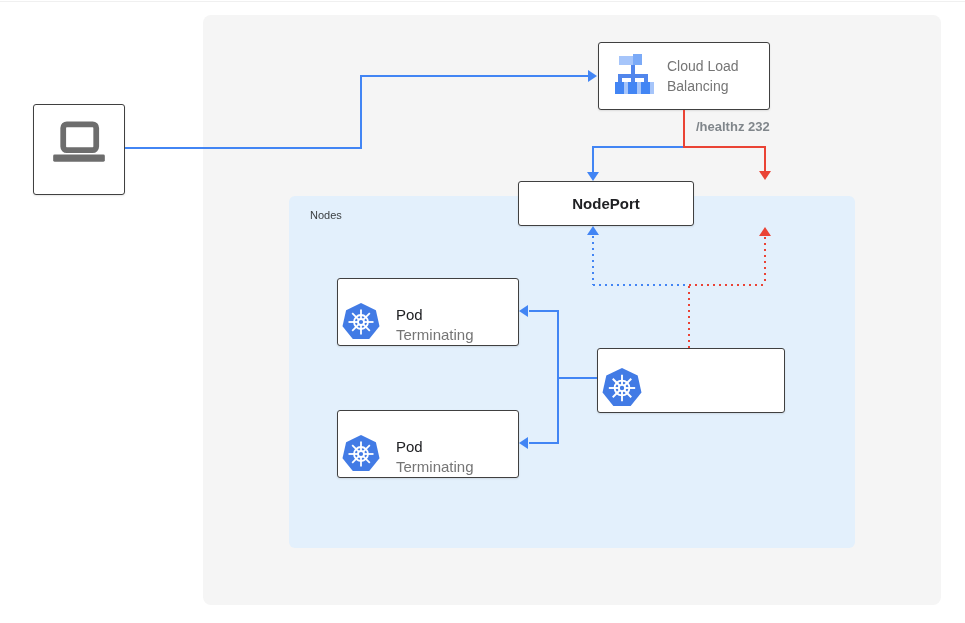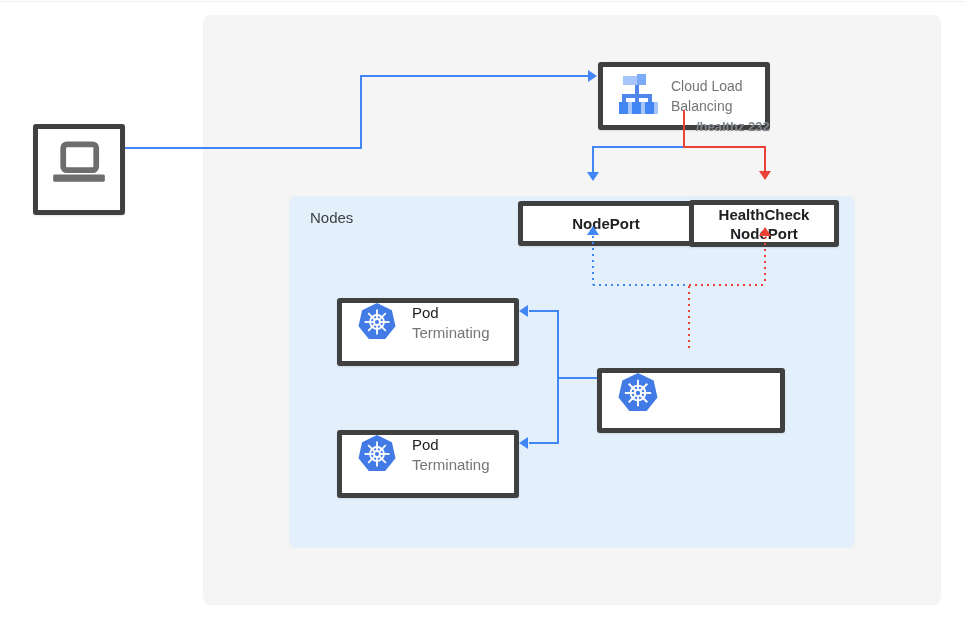--- a/index.html
+++ b/index.html
@@ -6,43 +6,42 @@
   #stage {
     position:relative; width:965px; height:623px; background:#ffffff;
     font-family:"Liberation Sans", sans-serif; overflow:hidden;
   }
   #top-rule { position:absolute; left:0; top:1px; width:100%; height:1px; background:#f0f0f0; }
   #canvas {
     position:absolute; left:203px; top:15px; width:738px; height:590px;
     background:#F5F5F5; border-radius:8px;
   }
   .node-box {
-    position:absolute; background:#ffffff; border:5px solid #404040;
+    position:absolute; background:#ffffff; border:1px solid #404040;
     border-radius:3px; box-shadow:0 1px 2px rgba(0,0,0,0.10);
     box-sizing:border-box;
-    margin-top:20px;
   }
   
   #client { left:33px; top:104px; width:92px; height:91px; display:flex; align-items:center; justify-content:center; }
   
   #clb { left:598px; top:42px; width:172px; height:68px; display:flex; align-items:center; gap:12px; padding:0 8px 0 12px; }
   #clb .lbl { color:#757575; font-size:14px; line-height:20px; width:96px; }
   
   #nodeport { left:518px; top:181px; width:176px; height:45px; display:flex; align-items:center; justify-content:center; }
   #hcport  { left:689px; top:180px; width:150px; height:47px; display:flex; align-items:center; justify-content:center; text-align:center; }
   .port-label { font-size:15px; font-weight:bold; color:#202124; line-height:19px; }
   #hcport .port-label { width:118px; }
   
   #nodes-area {
     position:absolute; left:289px; top:196px; width:566px; height:352px;
     background:#E3F0FC; border-radius:6px;
   }
-  #nodes-label { position:absolute; left:310px; top:209px; font-size:15px; color:#3C4043; }
+  #nodes-label { position:absolute; left:310px; top:209px; font-size:11px; color:#3C4043; }
   
-  .res-box { display:flex; align-items:flex-start; gap:16px; padding-left:16px; }
+  .res-box { display:flex; align-items:flex-end; gap:16px; padding-left:4px; }
   #pod1 { left:337px; top:278px; width:182px; height:68px; }
   #pod2 { left:337px; top:410px; width:182px; height:68px; }
   #kproxy { left:597px; top:348px; width:188px; height:65px; }
   .res-title { font-size:15px; color:#202124; line-height:20px; }
   .res-sub { font-size:15px; color:#757575; line-height:20px; }
   #kproxy .res-title { font-size:16px; }
   
   #healthz { position:absolute; left:696px; top:119px; font-size:13px; font-weight:bold; color:#80868B; }
   
   .hline { position:absolute; height:2px; }
@@ -96,23 +95,20 @@
         <rect x="26" y="30" width="5" height="12" fill="#A6C5FA"></rect>
         <rect x="30" y="30" width="9" height="12" fill="#4285F4"></rect>
         <rect x="39" y="30" width="4" height="12" fill="#A6C5FA"></rect>
       </svg>
     </span>
     <span class="lbl">Cloud Load Balancing</span>
   </div>
 
   <div id="nodeport" class="node-box">
     <span class="port-label">NodePort</span>
-  </div>
-  <div id="hcport" class="node-box">
-    <span class="port-label">HealthCheck NodePort</span>
   </div>
 
   <div id="pod1" class="node-box res-box">
     <span>
       <svg width="38" height="38" viewBox="0 0 38 38">
         <polygon points="19,0 33.9,7.2 37.5,23.2 27.2,36.1 10.8,36.1 0.5,23.2 4.1,7.2" fill="#427BE5"></polygon>
         <g stroke="#ffffff" stroke-width="1.8" fill="none">
           <circle cx="19" cy="19" r="7"></circle>
           <line x1="19" y1="6.5" x2="19" y2="31.5"></line>
           <line x1="6.5" y1="19" x2="31.5" y2="19"></line>

